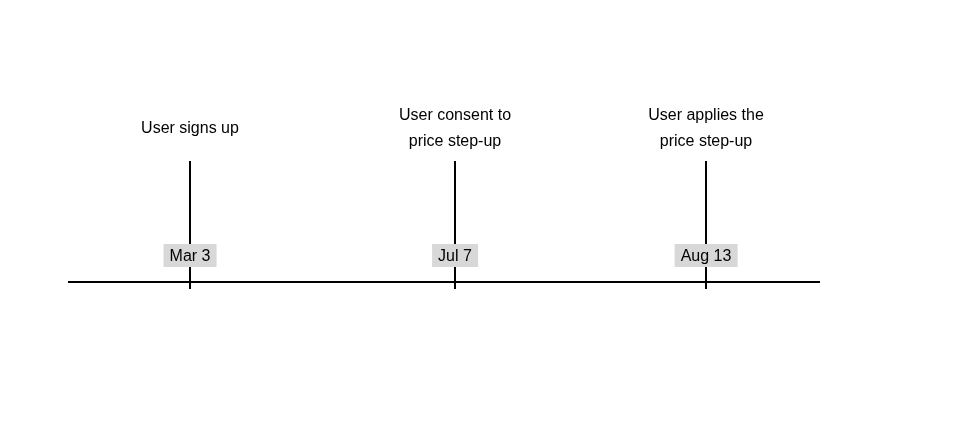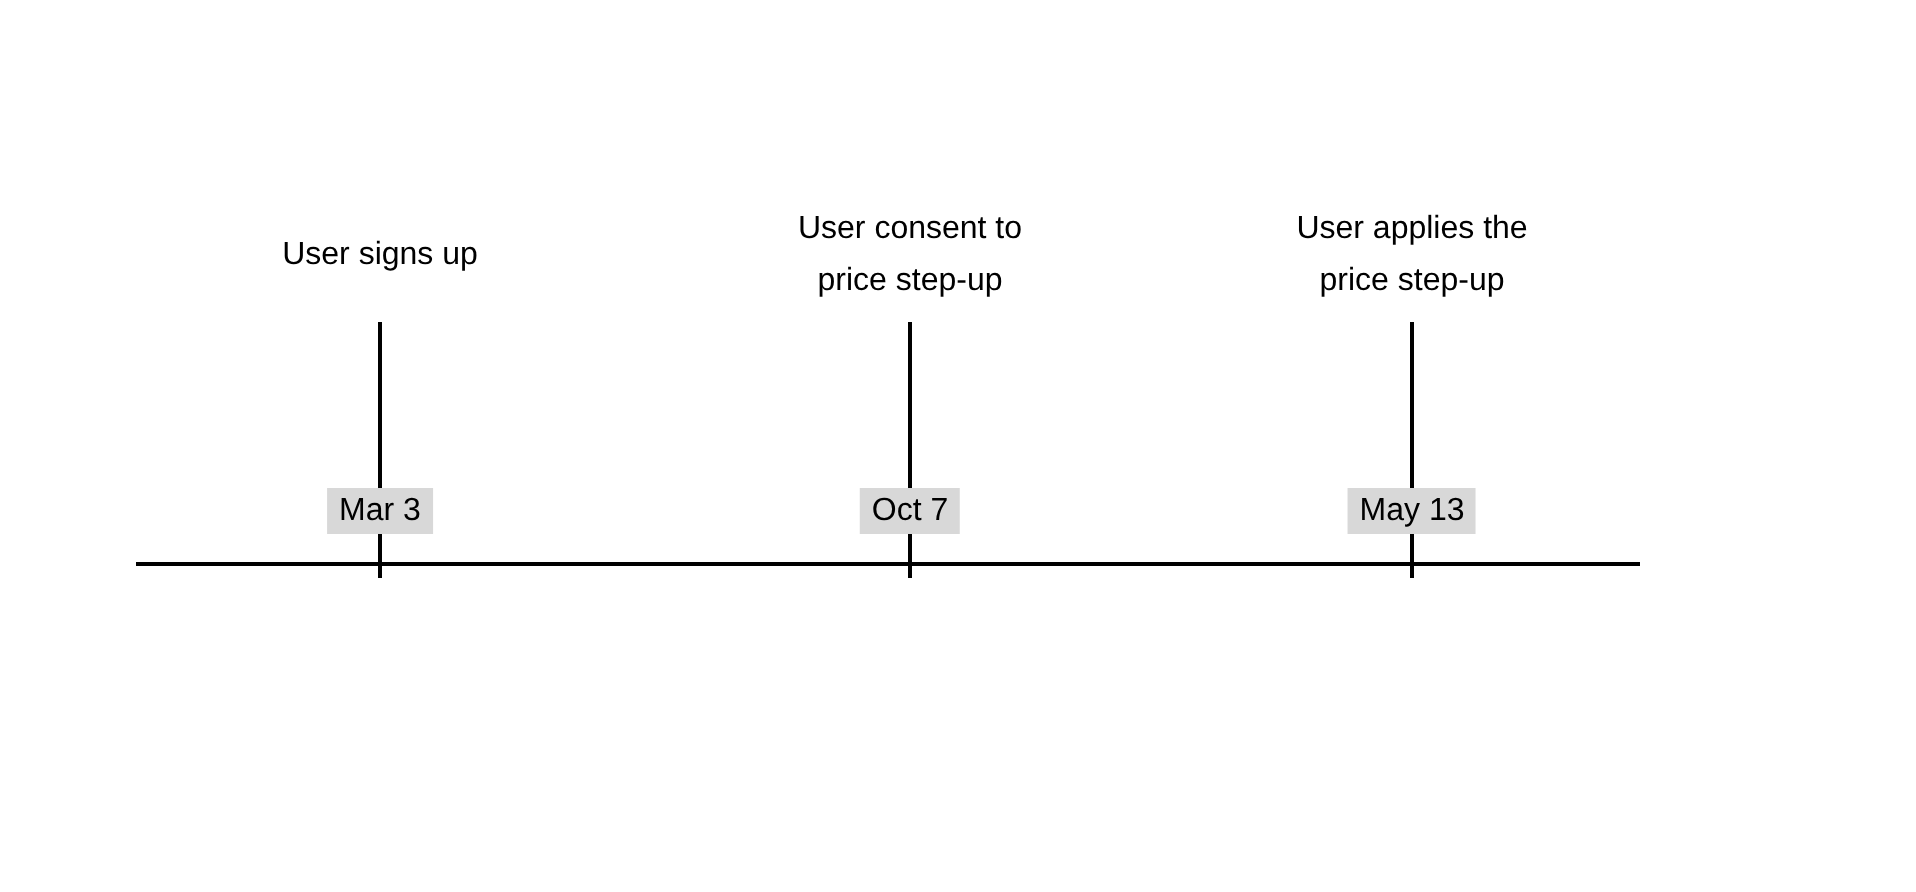--- a/index.html
+++ b/index.html
@@ -96,24 +96,24 @@
   <div class="event" style="left:190px">
     <div class="event-title">User signs up</div>
     <div class="event-tick"></div>
     <div class="event-date">Mar 3</div>
   </div>
 
   <div class="event" style="left:455px">
     <div class="event-title">User consent to
 price step-up</div>
     <div class="event-tick"></div>
-    <div class="event-date">Oct 7</div>
+    <div class="event-date">Jul 7</div>
   </div>
 
   <div class="event" style="left:706px">
     <div class="event-title">User applies the
 price step-up</div>
     <div class="event-tick"></div>
-    <div class="event-date">May 13</div>
+    <div class="event-date">Aug 13</div>
   </div>
 
 
 </div>
 
 </body></html>

